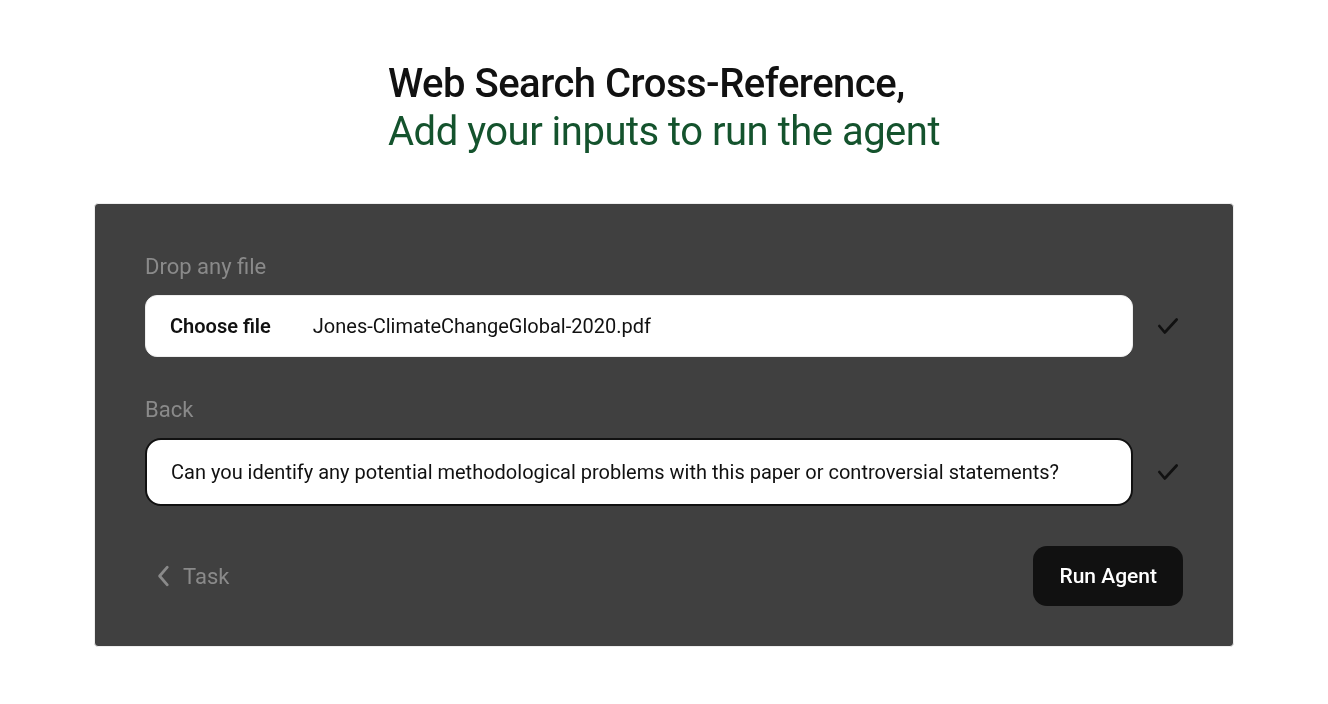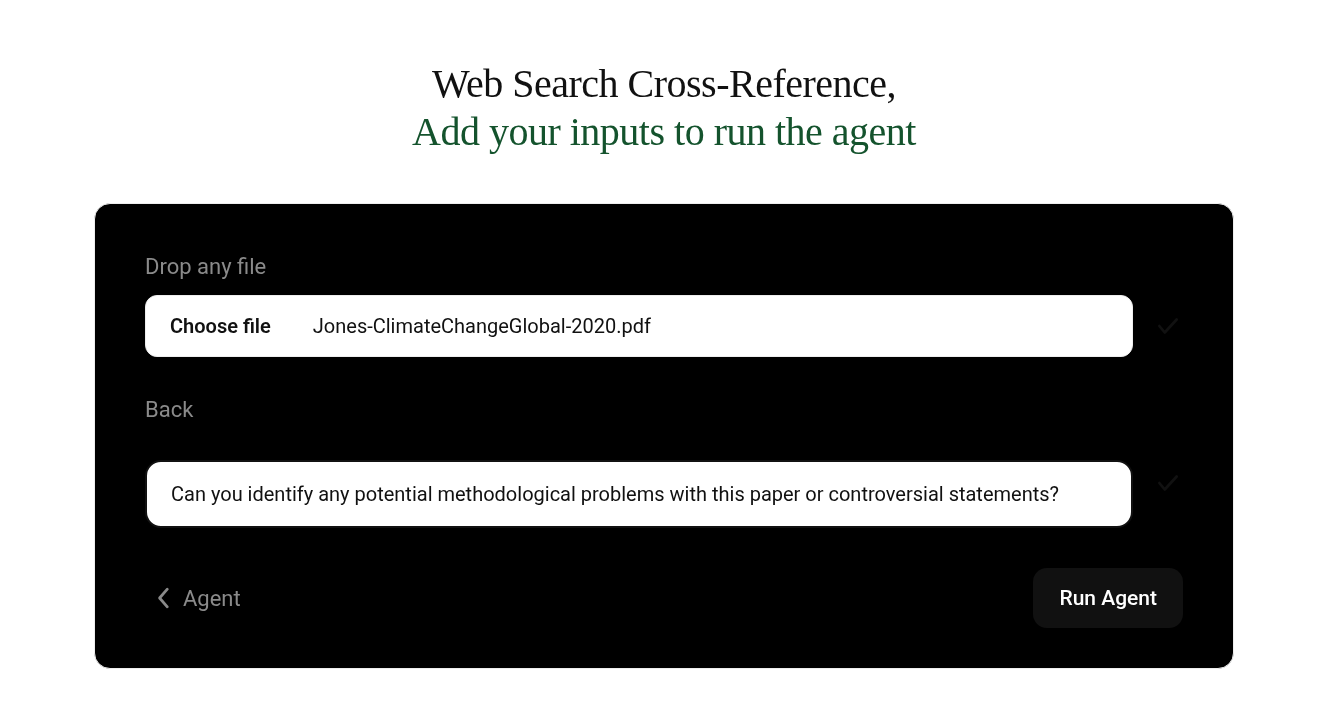--- a/index.html
+++ b/index.html
@@ -11,42 +11,41 @@
       font-family: -apple-system, BlinkMacSystemFont, "Segoe UI", Roboto, Helvetica, Arial, sans-serif;
       background: #ffffff;
       width: 1328px;
       height: 704px;
       display: flex;
       flex-direction: column;
       align-items: center;
       padding-top: 60px;
     }
     .header {
-      text-align: center;
+      text-align: left;
       margin-bottom: 48px;
-      font-family: Liberation Serif, serif;
     }
     .header-title {
       font-size: 40px;
       font-weight: 500;
       color: #111111;
       letter-spacing: -0.5px;
     }
     .header-subtitle {
       font-size: 40px;
       font-weight: 400;
       color: #14532d;
       letter-spacing: -0.5px;
       margin-top: 1px;
     }
     .card {
       width: 1140px;
-      background: #000000;
+      background: #404040;
       border: 1px solid #eeeeee;
-      border-radius: 16px;
+      border-radius: 4px;
       padding: 50px 50px 40px 50px;
     }
     .field-section {
       margin-bottom: 40px;
     }
     .field-label {
       font-size: 22px;
       color: #8a8a8a;
       margin-bottom: 16px;
       font-weight: 400;
@@ -80,21 +79,20 @@
     .task-input {
       flex: 1;
       background: #ffffff;
       border: 2.5px solid #111111;
       border-radius: 16px;
       padding: 20px 24px;
       font-size: 20px;
       color: #111111;
       font-family: inherit;
       outline: none;
-      margin-top: 22px;
     }
     .check-icon {
       width: 30px;
       height: 30px;
       flex-shrink: 0;
       display: flex;
       align-items: center;
       justify-content: center;
     }
     .check-icon svg {
@@ -180,18 +178,18 @@
           </svg>
       </span>
     </div>
   </div>
 
   <div class="footer">
     <button class="back-button">
       <svg viewBox="0 0 12 20">
           <polyline points="9 2 2 10 9 18"></polyline>
         </svg>
-      <span>Agent</span>
+      <span>Task</span>
     </button>
     <button class="run-button">Run Agent</button>
   </div>
 
 </div>
 
 </body></html>

